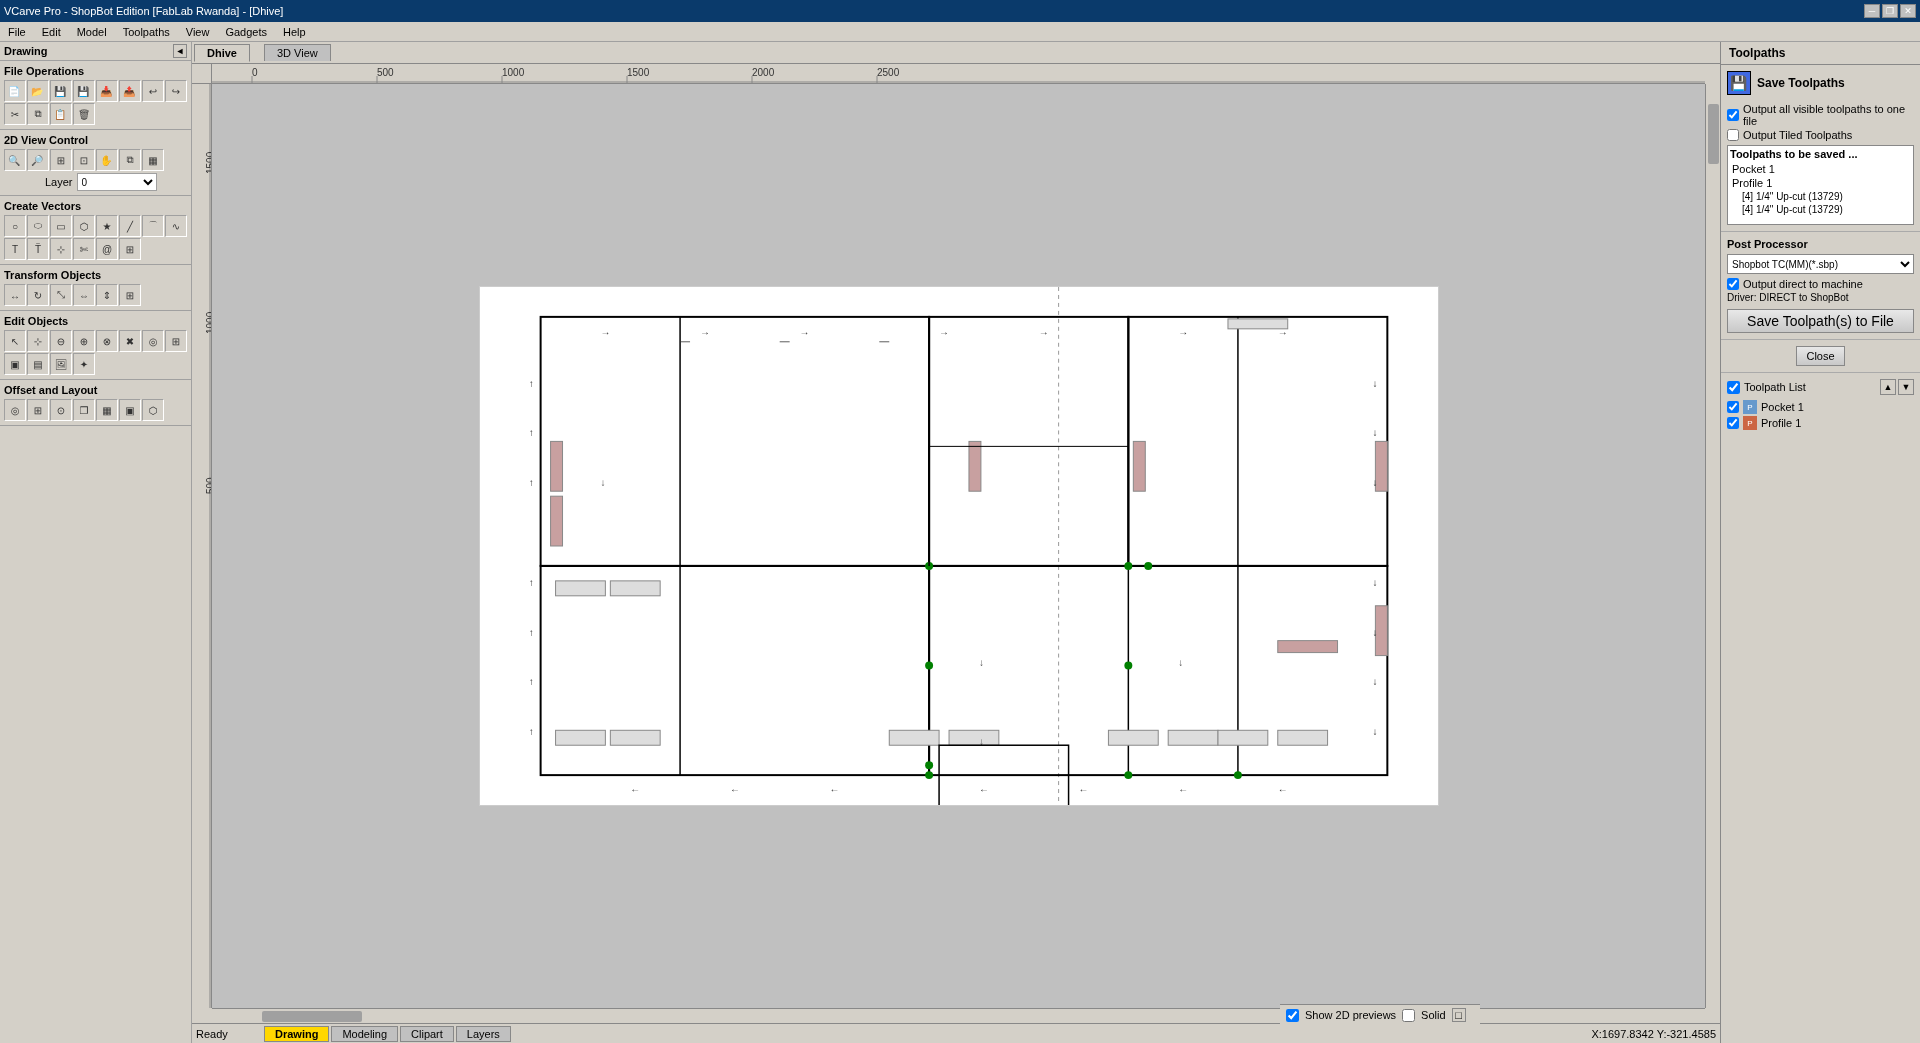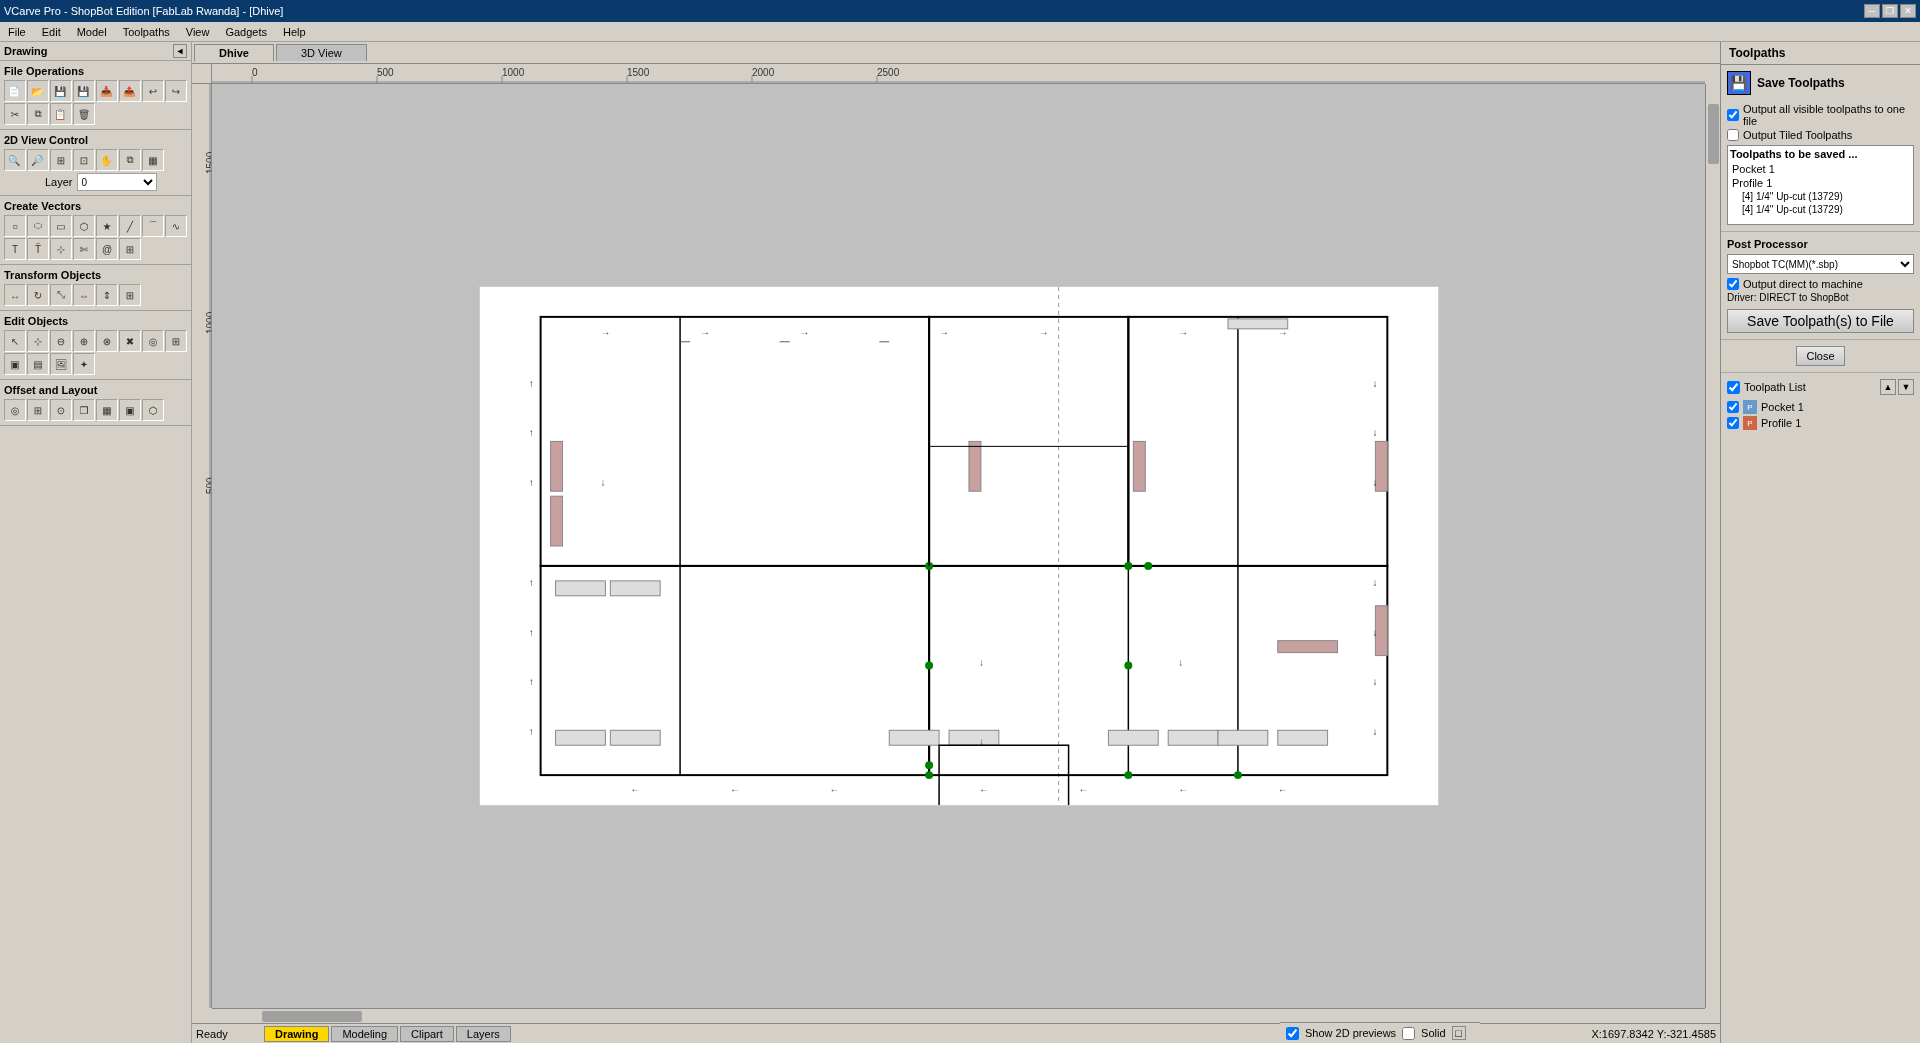--- a/index.html
+++ b/index.html
@@ -107,27 +107,27 @@
     #tabs-bar {
       display: flex;
       align-items: center;
       background: #d4d0c8;
       border-bottom: 1px solid #888;
       height: 22px;
       padding-left: 2px;
       flex-shrink: 0;
     }
     .view-tab {
-      padding: 2px 24px;
+      padding: 2px 12px;
       background: #c0c0c0;
       border: 1px solid #888;
       border-bottom: none;
       cursor: pointer;
       font-size: 11px;
-      margin-right: 2px;
+      margin-right: 14px;
     }
     .view-tab.active {
       background: #d4d0c8;
       border-bottom: 1px solid #d4d0c8;
       font-weight: bold;
     }
 
     
     #canvas-area {
       flex: 1;
@@ -753,21 +753,21 @@
         <span>Pocket 1</span>
       </div>
 
       <div class="tp-list-item">
         <input type="checkbox" checked="" style="">
         <div class="tp-list-item-icon tp-profile-icon">P</div>
         <span>Profile 1</span>
       </div>
     </div>
 
-    <div style="position:absolute; bottom:0; left:1280px; display:flex; align-items:center; gap:6px; padding:3px 6px; background:#d4d0c8; border-top:1px solid #888; width:200px;">
+    <div style="position:absolute; bottom:18px; left:1280px; display:flex; align-items:center; gap:6px; padding:3px 6px; background:#d4d0c8; border-top:1px solid #888; width:200px;">
       <input type="checkbox" checked="" style="">
       <span>Show 2D previews</span>
       <input type="checkbox" style="">
       <span>Solid</span>
       <div style="width:14px;height:14px;border:1px solid #888;background:#d4d0c8;display:flex;align-items:center;justify-content:center;cursor:pointer;">□</div>
     </div>
 
   </div>
 
 </div>

